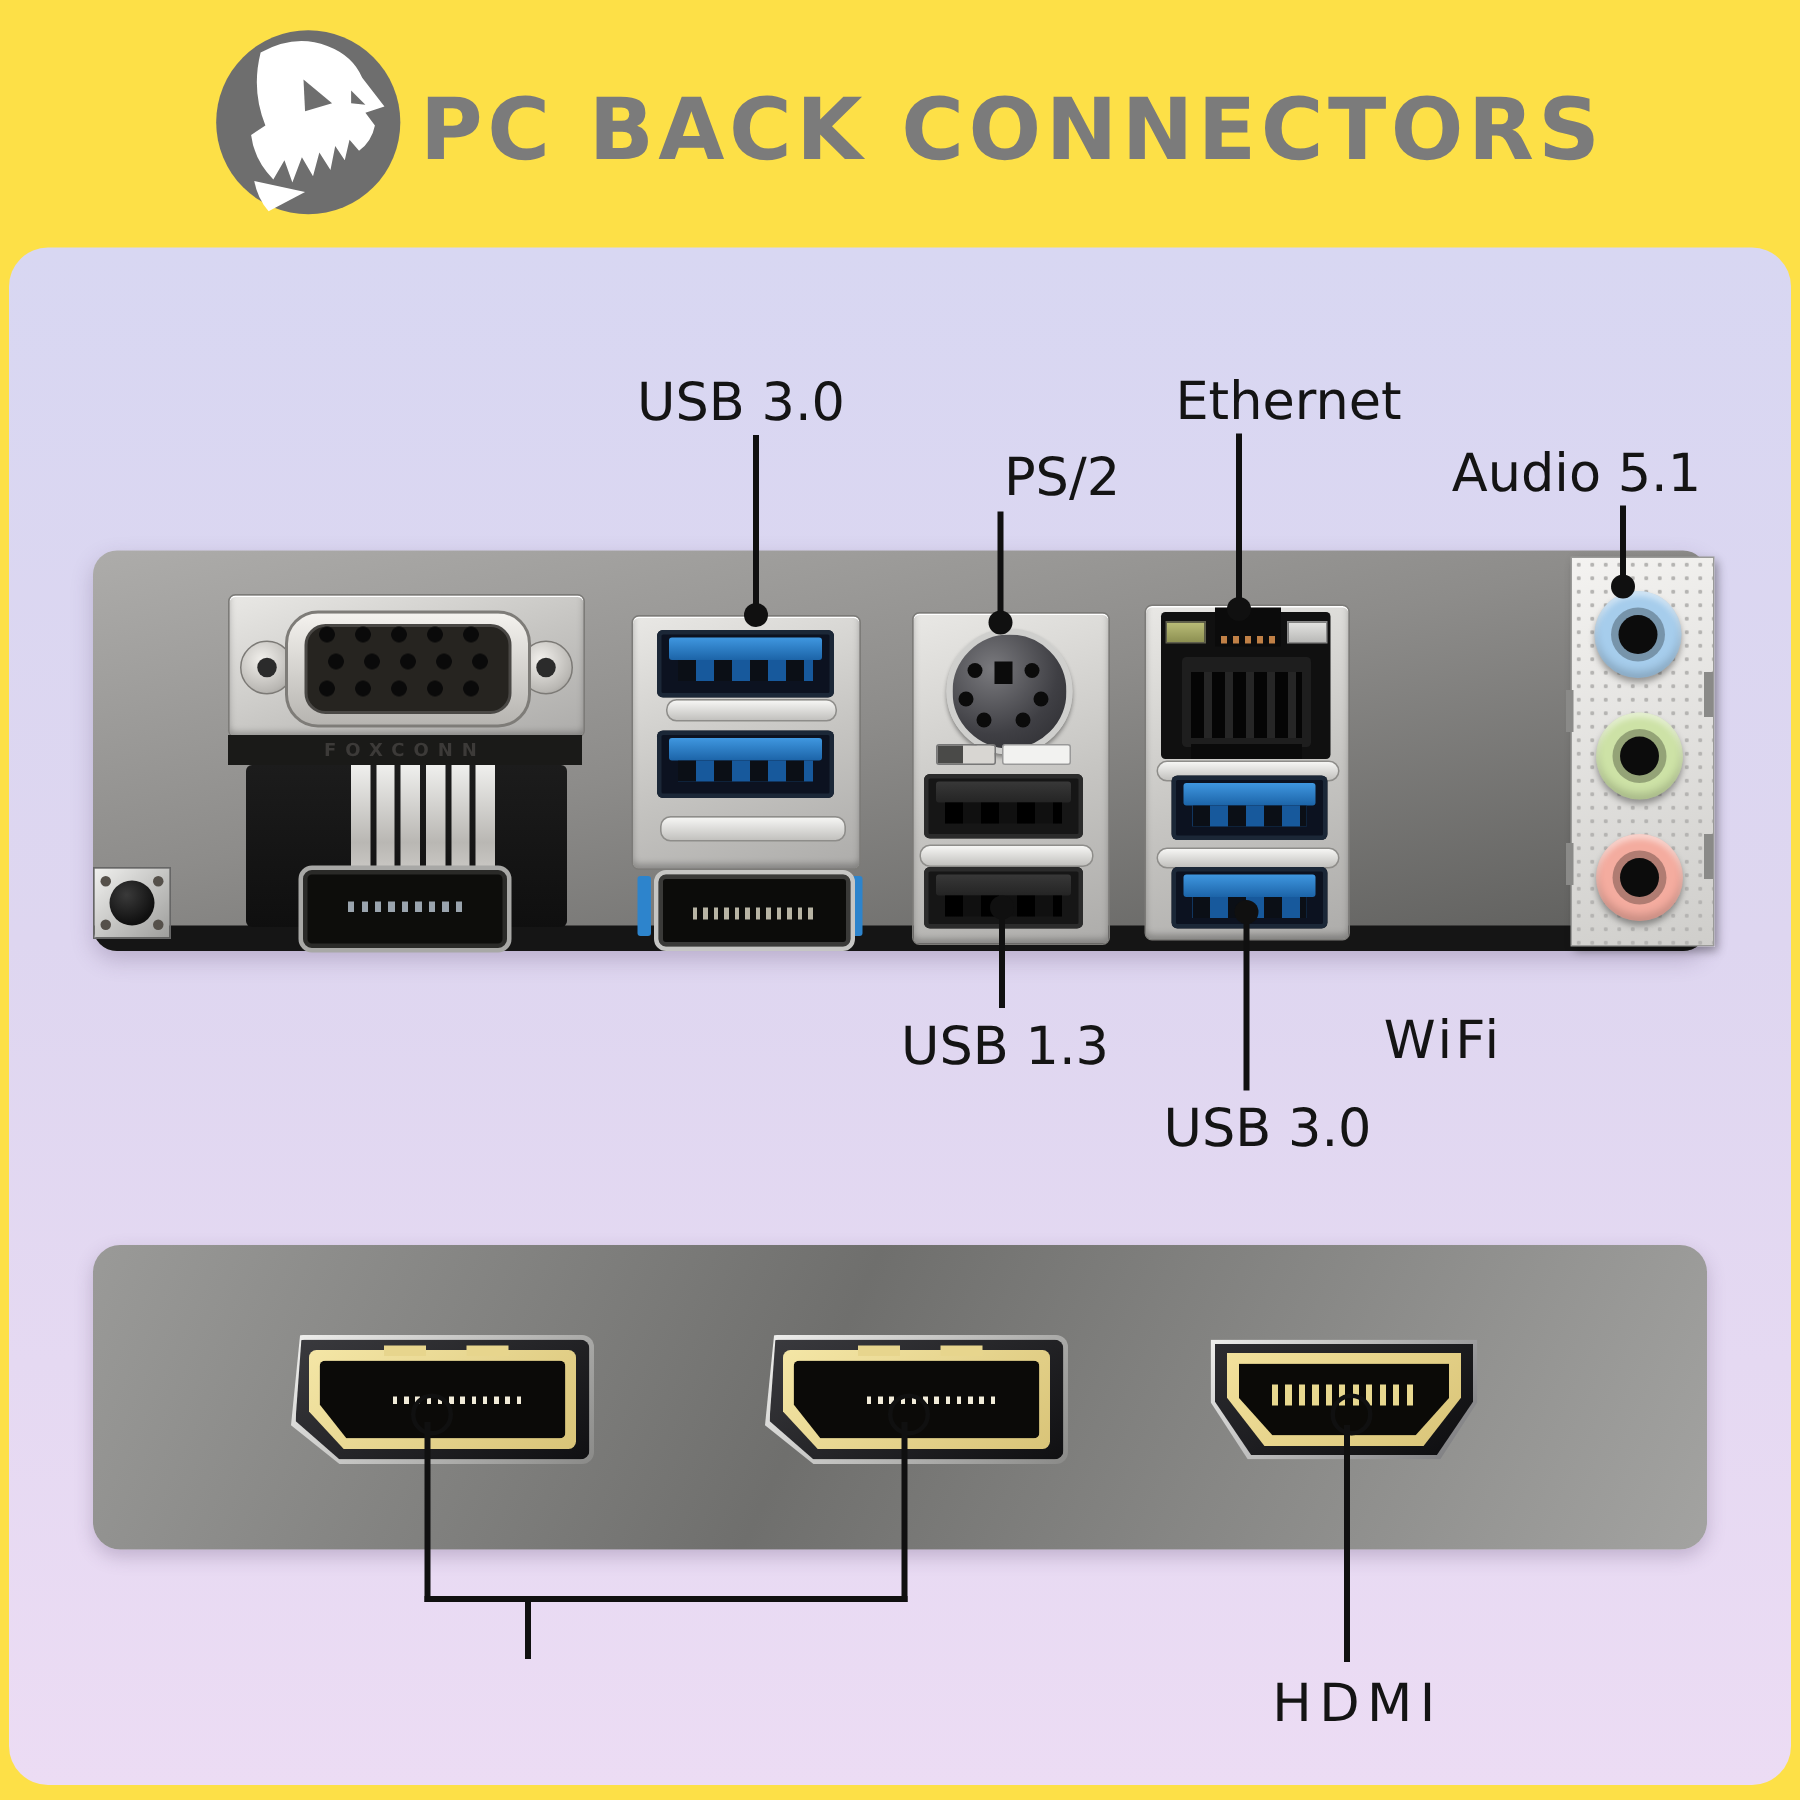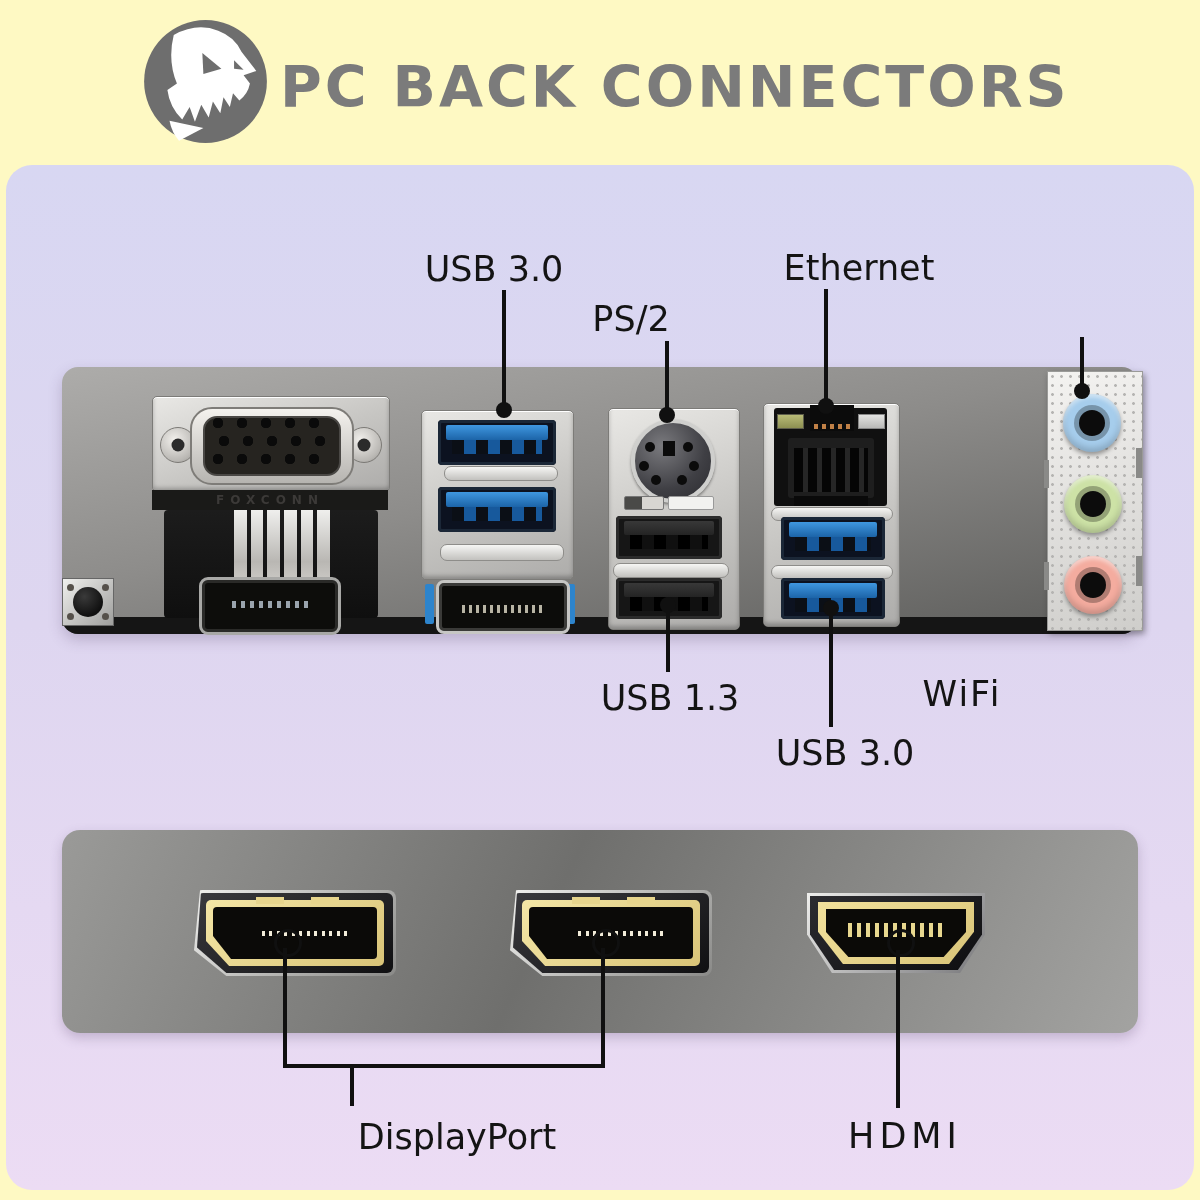--- a/index.html
+++ b/index.html
@@ -1,16 +1,16 @@
 <!DOCTYPE html>
 <html style="--c-title_gray: #7b7b7b; --c-label_black: #141414; --c-line_black: #101010; --c-lavender_top: #d8d7f2; --c-lavender_bottom: #ecdcf4; --c-panel_top_light: #adacaa; --c-panel_top_dark: #5c5c5a; --c-panel_bottom_light: #9a9a98; --c-panel_bottom_dark: #6f6f6d; --c-strip_black: #151515; --c-usb_blue: #3f97e0; --c-usb_blue_dark: #1c64a8; --c-audio_blue: #a6cdec; --c-audio_green: #cde2a6; --c-audio_pink: #f4ac9f; --c-gold: #d9c478; --c-logo_gray: #6e6e6e;"><head>
 <meta charset="utf-8">
 <style>
   html,body{margin:0;padding:0;background:#ffffff;}
-  .stage{position:relative;width:1200px;height:1200px;background:#fef9c3;overflow:hidden;
+  .stage{position:relative;width:1200px;height:1200px;background:#fde047;overflow:hidden;
          font-family:"DejaVu Sans","Liberation Sans",sans-serif;}
   .abs{position:absolute;}
 
   
   .logo{position:absolute;left:142px;top:18px;width:127px;height:127px;}
   .title{position:absolute;left:280px;top:54px;font-size:57px;font-weight:700;letter-spacing:3px;
          color:var(--c-title_gray,#7b7b7b);white-space:nowrap;}
 
   
   .card{position:absolute;left:6px;top:165px;width:1188px;height:1025px;border-radius:26px;
@@ -278,28 +278,29 @@
       <div class="hole"></div>
     </div>
   <div class="jack" style="left:1064px;top:556px;--jc:var(--c-audio_pink,#f4ac9f);">
       <div class="hole"></div>
     </div>
 
   <div class="lbl" style="left:494px;top:252px;">USB 3.0</div>
   <div class="vline" style="left:502px;top:290px;height:120px;"></div>
   <div class="dot" style="left:496px;top:402px;"></div>
 
-  <div class="lbl" style="left:631px;top:302px;">PS/2</div>
+  <div class="lbl" style="left:708px;top:302px;">PS/2</div>
   <div class="vline" style="left:665px;top:341px;height:74px;"></div>
   <div class="dot" style="left:659px;top:407px;"></div>
 
   <div class="lbl" style="left:859px;top:251px;">Ethernet</div>
   <div class="vline" style="left:824px;top:289px;height:117px;"></div>
   <div class="dot" style="left:818px;top:398px;"></div>
 
+  <div class="lbl" style="left:1051px;top:299px;">Audio 5.1</div>
   <div class="vline" style="left:1080px;top:337px;height:54px;"></div>
   <div class="dot" style="left:1074px;top:383px;"></div>
 
   <div class="dot" style="left:660px;top:597px;"></div>
   <div class="vline" style="left:666px;top:604px;height:68px;"></div>
   <div class="lbl" style="left:670px;top:681px;">USB 1.3</div>
 
   <div class="dot" style="left:823px;top:600px;"></div>
   <div class="vline" style="left:829px;top:607px;height:120px;"></div>
   <div class="lbl" style="left:845px;top:736px;">USB 3.0</div>
@@ -335,18 +336,17 @@
   </div>
 
   <div class="ring" style="left:274px;top:929px;"></div>
   <div class="ring" style="left:592px;top:929px;"></div>
   <div class="ring" style="left:887px;top:929px;"></div>
 
   <div class="vline" style="left:283px;top:948px;height:120px;"></div>
   <div class="vline" style="left:601px;top:948px;height:120px;"></div>
   <div class="hline" style="left:283px;top:1064px;width:322px;"></div>
   <div class="vline" style="left:350px;top:1068px;height:38px;"></div>
-  <div class="lbl" style="left:457px;top:1120px;">DisplayPort</div>
 
   <div class="vline" style="left:896px;top:950px;height:158px;"></div>
   <div class="lbl ls" style="left:905px;top:1119px;">HDMI</div>
 
 </div>
 
 </body></html>

